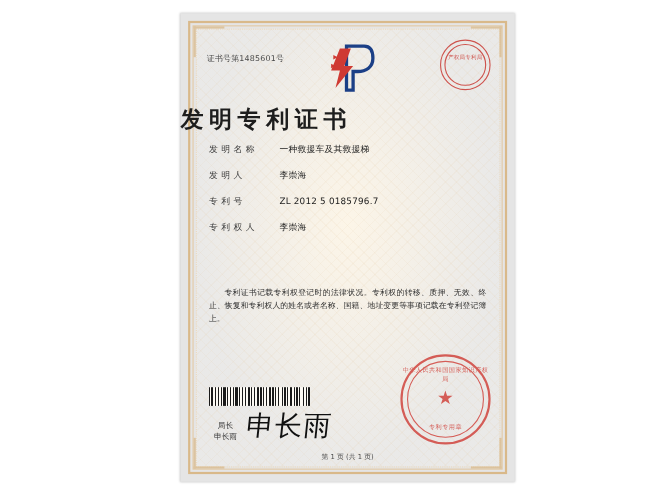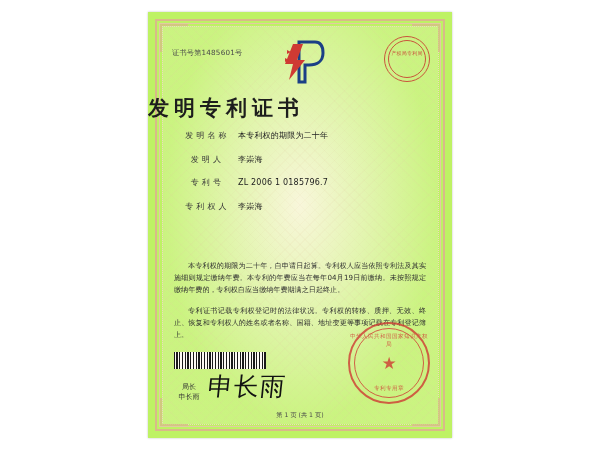--- a/index.html
+++ b/index.html
@@ -15,25 +15,25 @@
   #page {
     position: relative;
     width: 600px;
     height: 450px;
     background: #ffffff;
   }
 
   
   .sheet {
     position: absolute;
-    left: 148px;
+    left: 164px;
     top: 12px;
     width: 304px;
     height: 426px;
-    background: #bef264;
+    background: #e5e5e5;
     box-shadow: 0 0 2px rgba(0,0,0,0.25);
     overflow: hidden;
   }
 
   
   .border-outer {
     position: absolute;
     left: 7px;
     top: 7px;
     right: 7px;
@@ -150,21 +150,20 @@
     top: 118px;
     right: 26px;
   }
   .field-row {
     display: flex;
     align-items: baseline;
     margin-bottom: 12.5px;
     font-size: 8px;
     color: #2b2b2b;
     white-space: nowrap;
-    text-align: center;
   }
   .field-label {
     width: 64px;
     flex: 0 0 64px;
     color: #3a3a3a;
     letter-spacing: .3px;
   }
   .field-value {
     color: #222;
     letter-spacing: .2px;
@@ -314,44 +313,43 @@
       <div class="inner-ring"></div>
       <div class="seal-text">产权局专利局</div>
     </div>
 
     <div class="title">发明专利证书</div>
 
     <div class="fields">
 
       <div class="field-row">
         <span class="field-label">发 明 名 称</span>
-        <span class="field-value">本专利权的期限为二十年</span>
+        <span class="field-value">一种救援车及其救援梯</span>
       </div>
 
       <div class="field-row">
         <span class="field-label">发 明 人</span>
         <span class="field-value">李崇海</span>
       </div>
 
       <div class="field-row">
         <span class="field-label">专 利 号</span>
-        <span class="field-value">ZL 2006 1 0185796.7</span>
+        <span class="field-value">ZL 2012 5 0185796.7</span>
       </div>
 
 
       <div class="field-row">
         <span class="field-label">专 利 权 人</span>
         <span class="field-value">李崇海</span>
       </div>
 
 
     </div>
 
     <div class="body-text">
-      <p>本专利权的期限为二十年，自申请日起算。专利权人应当依照专利法及其实施细则规定缴纳年费。本专利的年费应当在每年04月19日前缴纳。未按照规定缴纳年费的，专利权自应当缴纳年费期满之日起终止。</p>
       <p>专利证书记载专利权登记时的法律状况。专利权的转移、质押、无效、终止、恢复和专利权人的姓名或者名称、国籍、地址变更等事项记载在专利登记簿上。</p>
     </div>
 
     <div class="barcode"></div>
 
     <div class="sig-label">
       <div>局长</div>
       <div>申长雨</div>
     </div>
 

